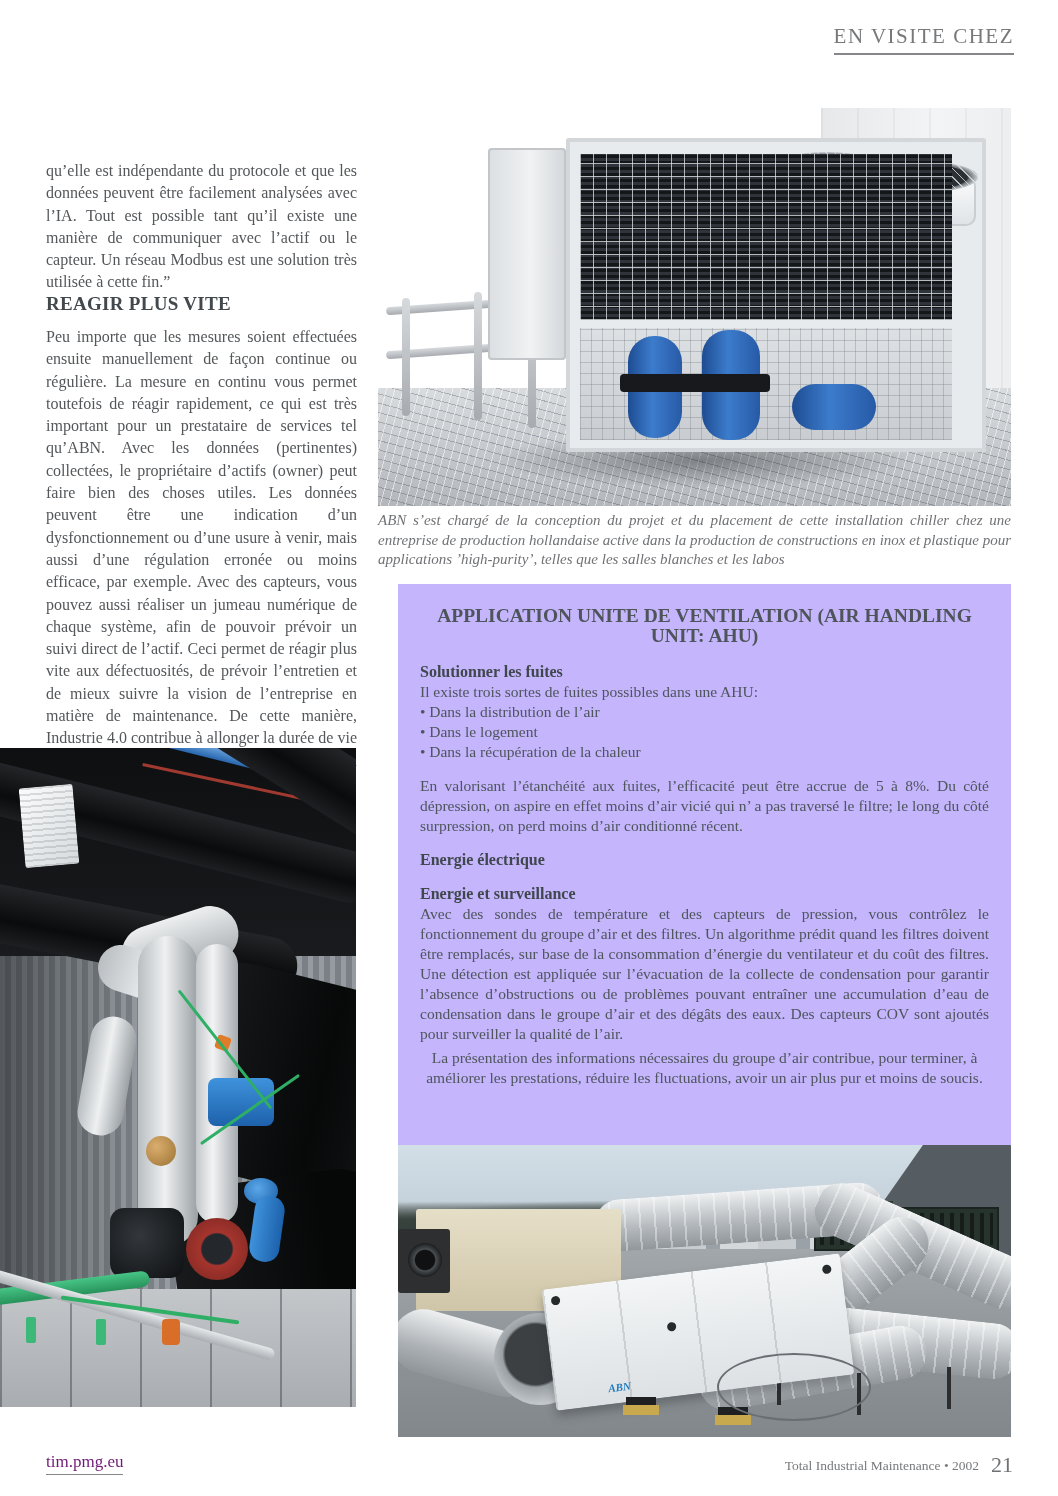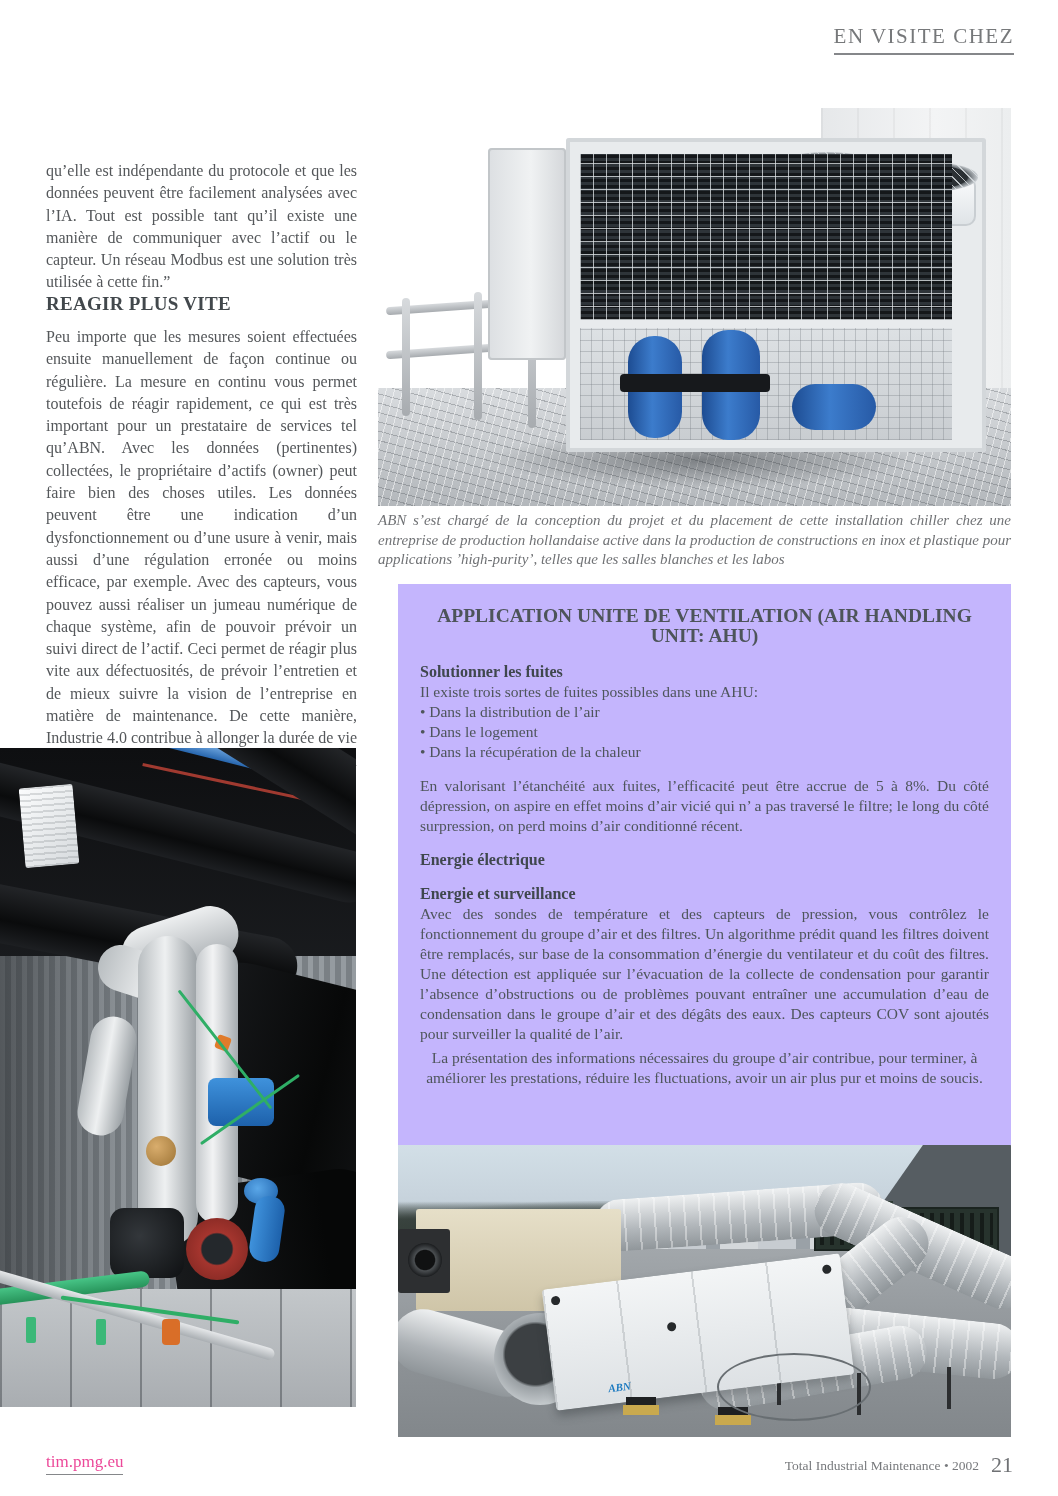--- a/index.html
+++ b/index.html
@@ -172,21 +172,21 @@
       background:radial-gradient(circle at 40% 40%,#33373b,#0e1012);}
   .redpump{left:186px;top:470px;width:62px;height:62px;border-radius:50%;
       background:radial-gradient(circle,#24282c 34%,#a5352e 38%,#8d2c26 72%,#3a3d40 76%);}
   .cabinets{left:0;right:0;bottom:0;height:118px;
       background:repeating-linear-gradient(90deg,rgba(60,65,70,.45) 0 2px,transparent 2px 70px),
                  linear-gradient(180deg,#c3c7ca,#a9adb1);}
   .handle{position:absolute;width:10px;height:26px;background:#3cb878;border-radius:2px;}
   .hd1{left:26px;top:28px;} .hd2{left:96px;top:30px;}
   .orange2{left:162px;bottom:62px;width:18px;height:26px;border-radius:4px;background:#d96e28;}
   
-  .f-site{position:absolute;left:46px;top:1452px;font-size:17px;color:#ec4899;
+  .f-site{position:absolute;left:46px;top:1452px;font-size:17px;color:#701a75;
       border-bottom:1.5px solid #85878a;padding-bottom:2px;text-decoration:none;}
   .f-right{position:absolute;right:45px;top:1452px;color:#77797c;font-size:13.5px;}
   .f-right .pubnum{font-size:22px;color:#6f7174;margin-left:12px;vertical-align:-2px;}
 </style>
 </head>
 <body>
 
 <div class="page">
 
   <div class="kicker">EN VISITE CHEZ</div>

